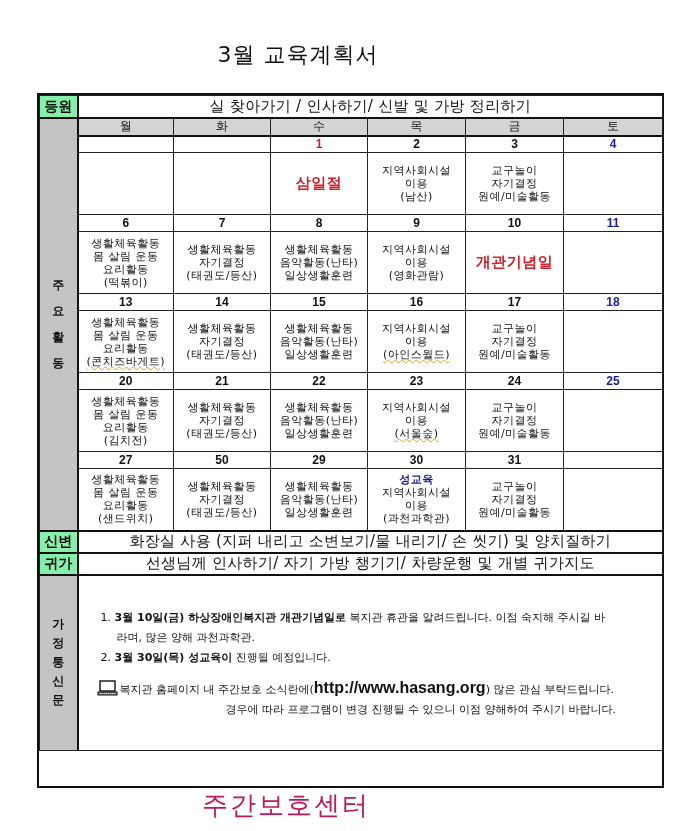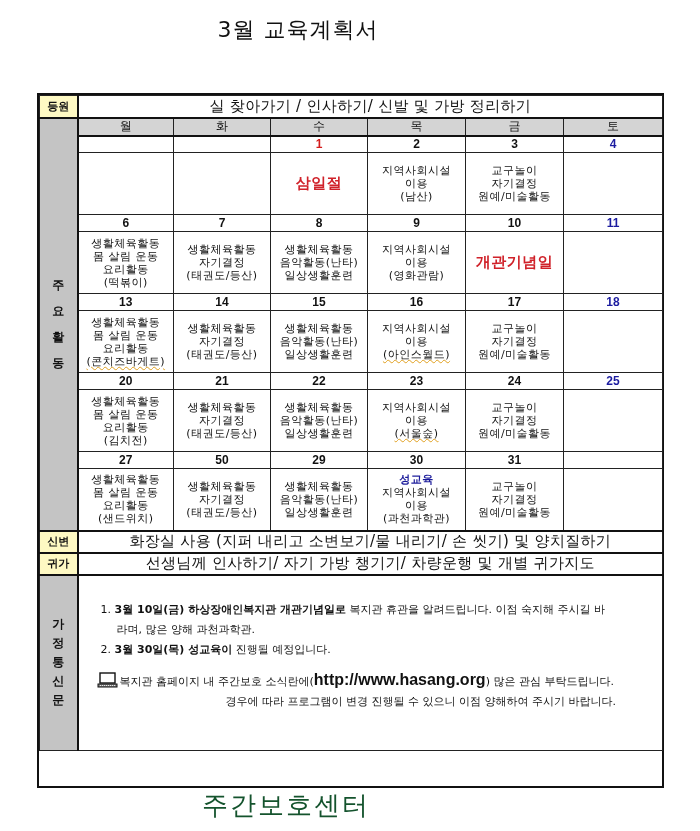--- a/index.html
+++ b/index.html
@@ -1,69 +1,69 @@
 <!DOCTYPE html>
 <html><head>
 <meta charset="utf-8">
 <style>
   * { box-sizing: border-box; margin: 0; padding: 0; }
   html, body { width: 700px; height: 831px; background: #ffffff; overflow: hidden; }
   body { position: relative; font-family: "DejaVu Sans", "Liberation Sans", sans-serif; color: #111; }
 
   .title {
-    position: absolute; left: 0; top: 15px; width: 596px; text-align: center;
+    position: absolute; left: 0; top: 40px; width: 596px; text-align: center;
     font-size: 22px; letter-spacing: 1px; color: #111;
     font-family: "DejaVu Sans", sans-serif; font-weight: normal;
   }
 
   .sheet {
     position: absolute; left: 37px; top: 93px; width: 627px; height: 695px;
     border: 2px solid #111;
   }
 
   table.plan {
     border-collapse: collapse; width: 623px; table-layout: fixed;
     font-size: 11px;
   }
   table.plan td, table.plan th {
     border: 1px solid #222; text-align: center; vertical-align: middle;
     padding: 0; line-height: 13px;
   }
   .lbl {
-    background: #fef9c3; font-weight: bold; font-size: 11px;
+    background: #86efac; font-weight: bold; font-size: 14px;
     border-right: 2px solid #111 !important;
   }
   .lbl-vert { background: #c4c4c4; font-weight: bold; font-size: 12px; border-right: 2px solid #111 !important; }
   .lbl-vert span { display: block; line-height: 26px; }
   .dayhdr { background: #d4d4d4; font-weight: normal; font-size: 12px; height: 18px; border-bottom: 2px solid #111 !important; }
   .daterow td.date { height: 17px; font-weight: bold; font-size: 12px; font-family: "Liberation Sans", sans-serif; }
   .date.red { color: #d41c1c; }
   .date.blue { color: #1c1ca0; }
   .content td.cell { height: 62px; font-size: 11px; line-height: 13px; letter-spacing: 0.5px; }
   .cell .line { display: block; }
   .holiday { color: #d0222a; font-weight: bold; font-size: 15px; }
   .special { color: #1a1a9a; font-weight: bold; }
   .squiggle { text-decoration: underline wavy #e0a020; text-decoration-thickness: 1px; }
 
   .single td.text { height: 22px; font-size: 15px; letter-spacing: 0.3px; }
   .single td.lbl { height: 22px; }
   .row-strong td { border-top: 2px solid #111 !important; }
 
   .notice td.body { height: 176px; text-align: left; vertical-align: top; padding: 0 6px 0 18px; font-size: 11px; }
-  .notice .inner { margin-top: 24px; line-height: 20px; }
+  .notice .inner { margin-top: 32px; line-height: 20px; }
   .notice .p1 { display: block; }
   .notice b { font-weight: bold; }
   .notice .indent1 { padding-left: 4px; }
   .notice .center { display: block; text-align: right; padding-right: 40px; }
   .pc-icon { display: inline-block; width: 22px; height: 16px; vertical-align: -3px; margin-right: 1px; }
   .url { font-weight: bold; font-family: "Liberation Sans", sans-serif; font-size: 16px; }
 
   .footer {
     position: absolute; left: 0; top: 788px; width: 572px; text-align: center;
-    font-size: 26px; font-family: "DejaVu Serif", "Liberation Serif", serif; letter-spacing: 2px; color: #14532d;
+    font-size: 26px; font-family: "DejaVu Serif", "Liberation Serif", serif; letter-spacing: 2px; color: #be185d;
   }
 </style>
 </head>
 <body>
 
 <div class="title">3월 교육계획서</div>
 
 <div class="sheet">
   <table class="plan" id="plan">
     <colgroup>

